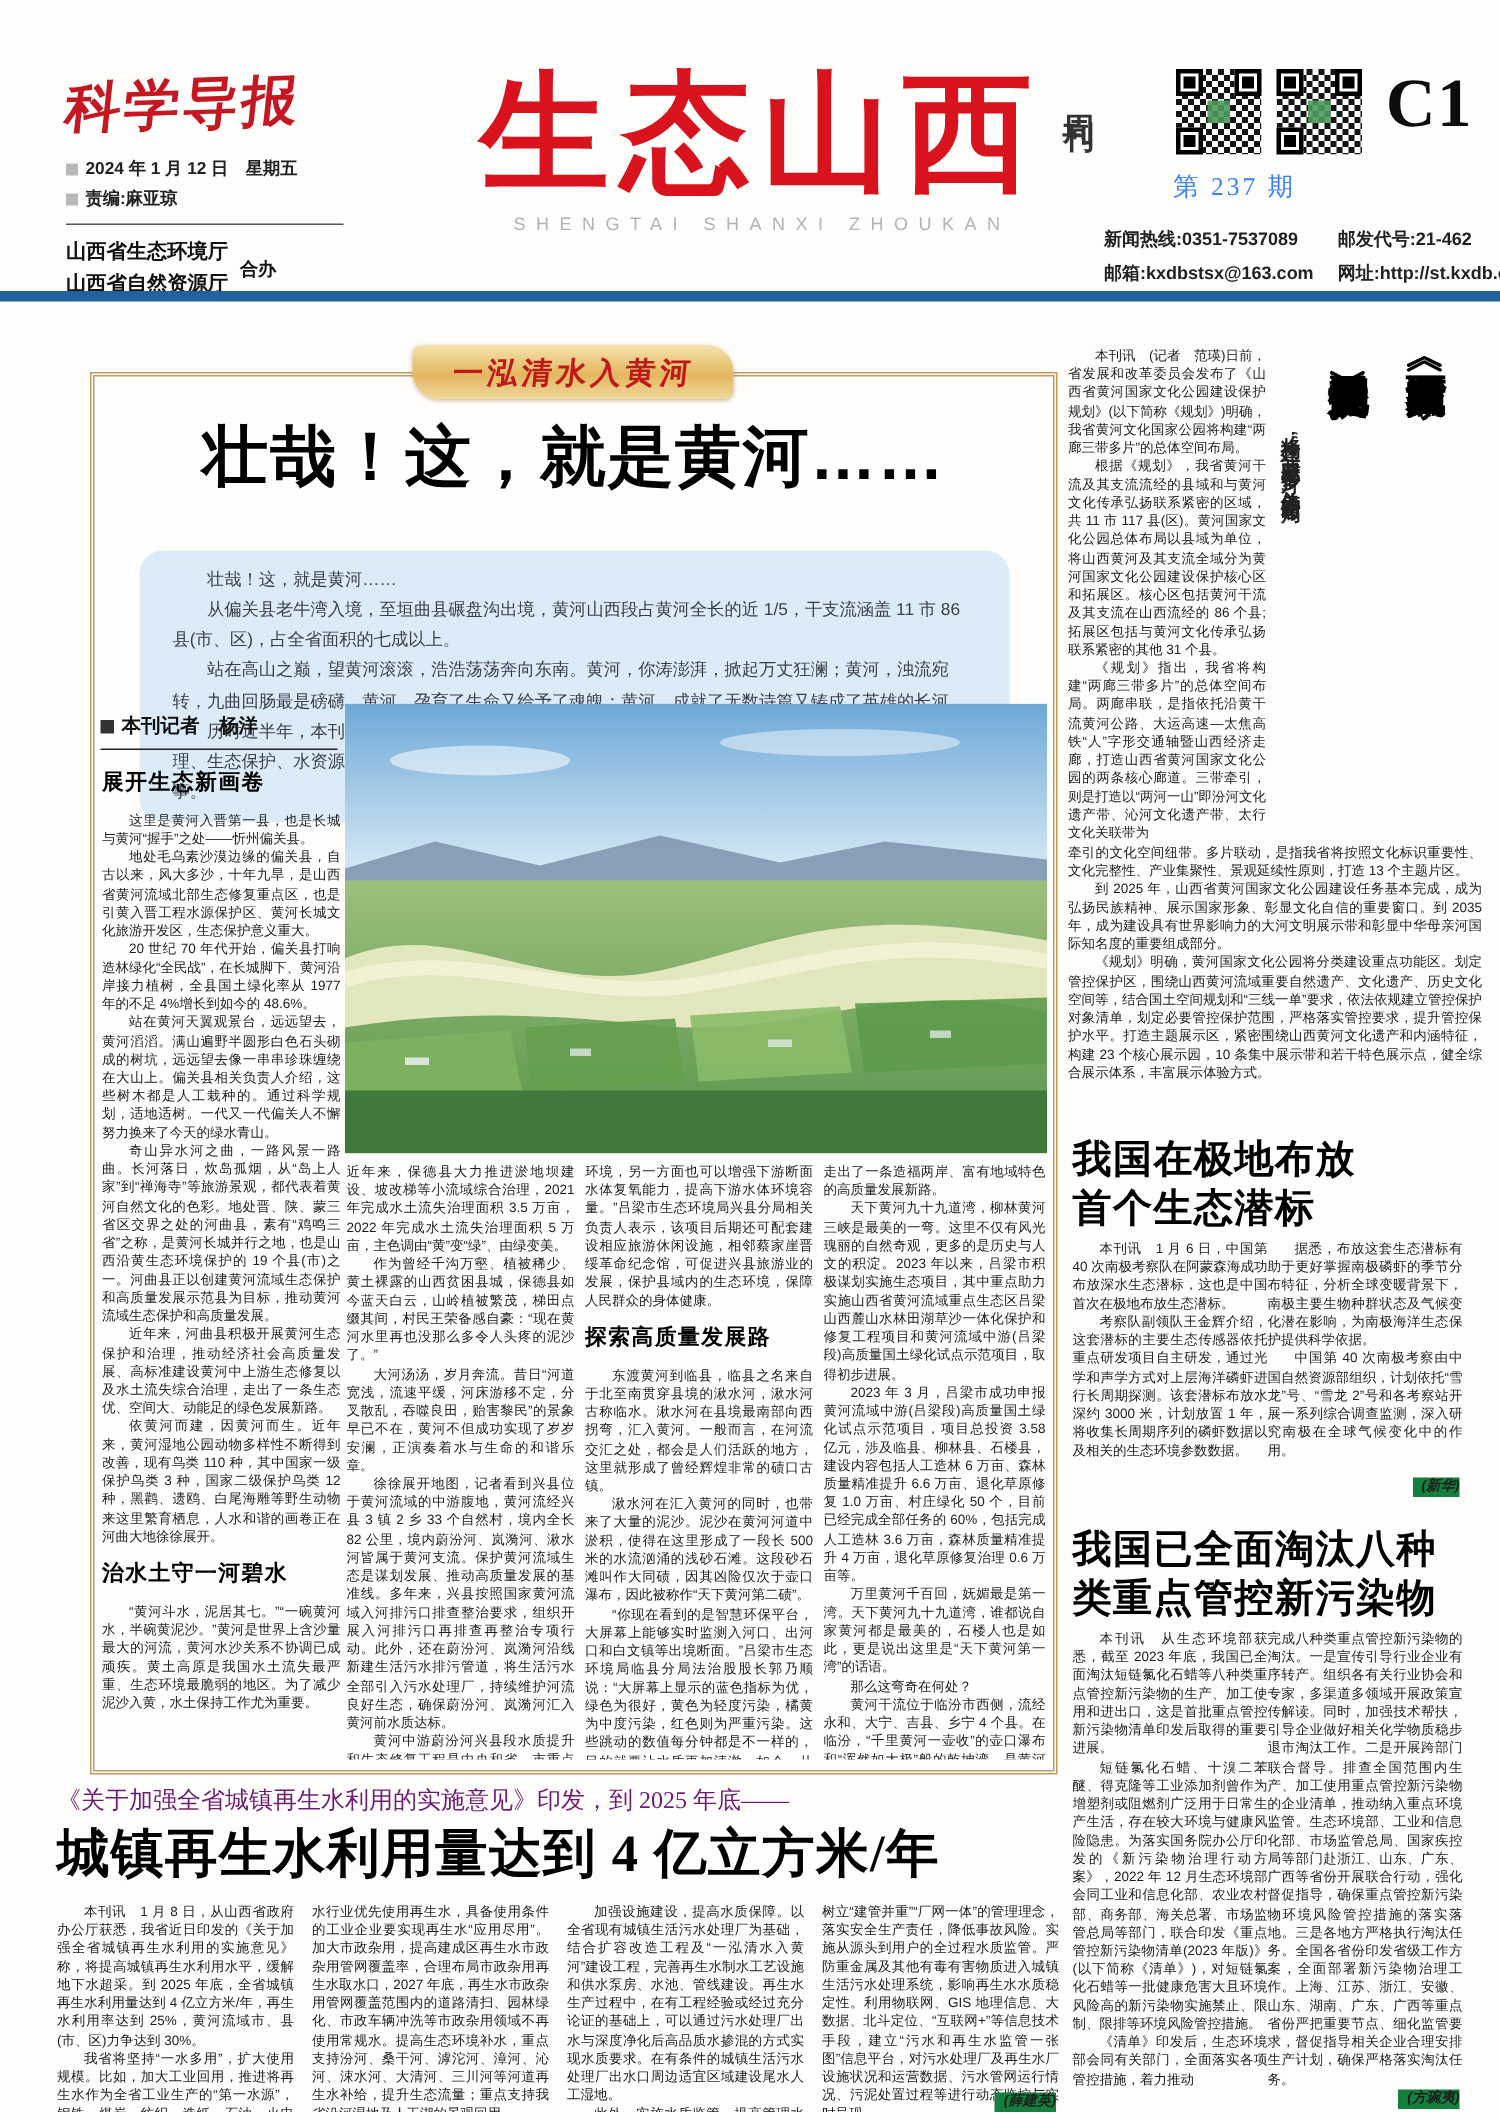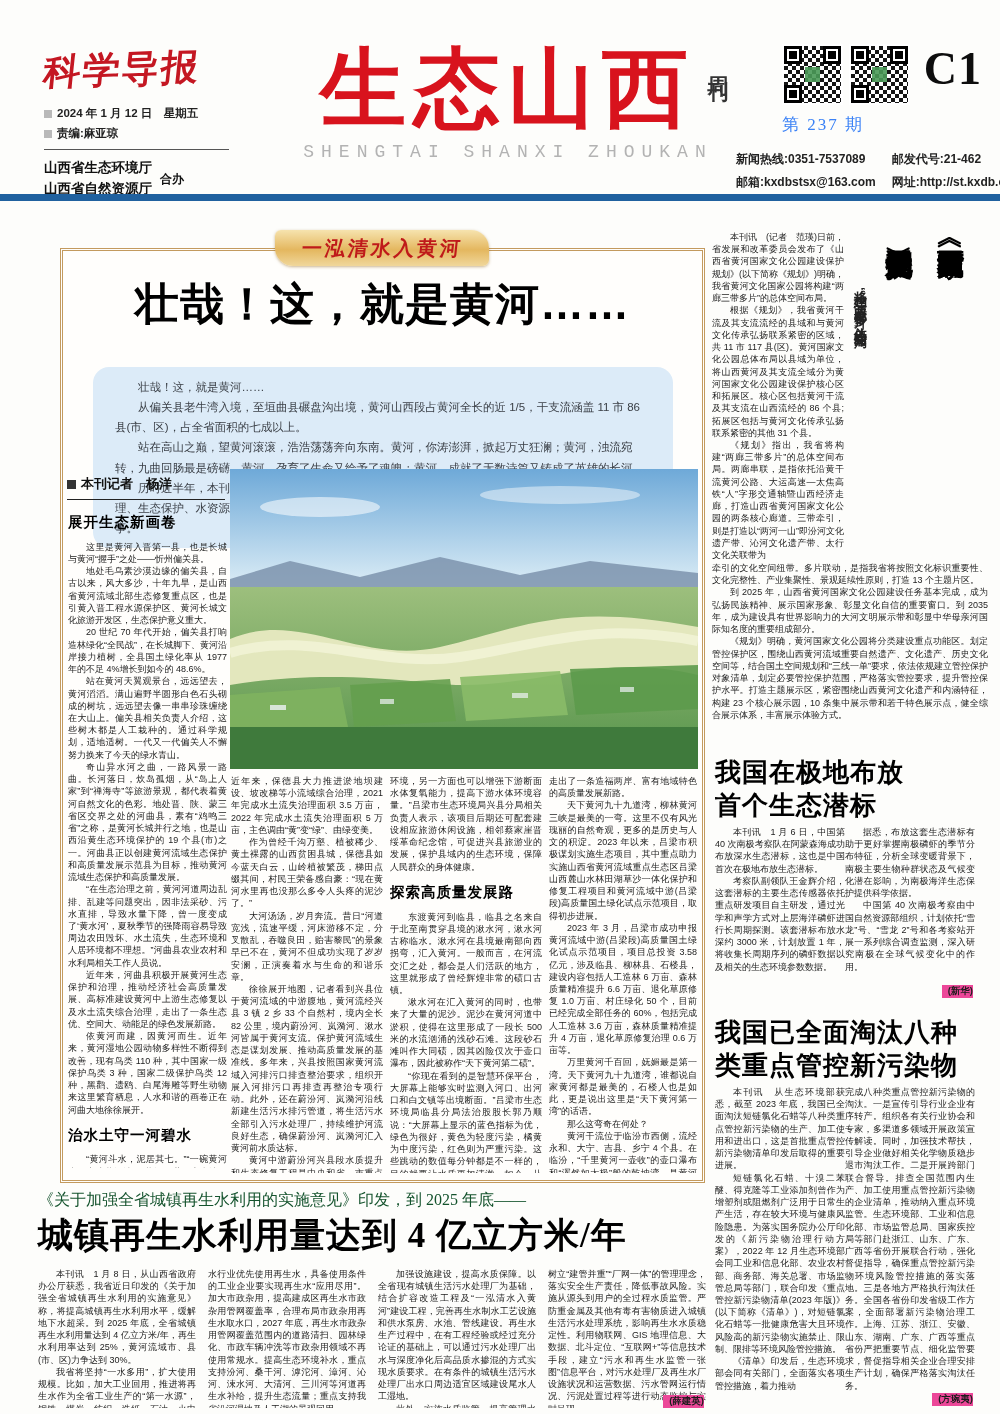--- a/index.html
+++ b/index.html
@@ -15,21 +15,21 @@
   .mast-rule{width:185px;border-bottom:1px solid #555;margin:6px 0 8px 0;}
   .organizers{display:flex;align-items:center;gap:8px;font-size:13.5px;font-weight:bold;color:#111;}
   .organizers .names{line-height:1.55;}
   .hb{font-size:12px;font-weight:bold;}
 
   .mast-center{position:absolute;left:288px;top:46px;width:440px;text-align:center;}
   .paper-title{font-size:86px;font-weight:900;color:#d8131d;letter-spacing:8px;line-height:1.0;
                font-family:"Liberation Serif",serif;white-space:nowrap;}
   .weekly{position:absolute;right:-36px;top:14px;writing-mode:vertical-rl;font-size:21px;
           font-weight:bold;color:#333;letter-spacing:4px;}
-  .pinyin{margin-top:10px;font-family:Liberation Mono, monospace;font-size:18px;color:#b3b3b3;
+  .pinyin{margin-top:10px;font-family:Liberation Sans, sans-serif;font-size:12px;color:#b3b3b3;
           letter-spacing:7px;white-space:nowrap;}
 
   .mast-right{position:absolute;left:782px;top:44px;width:196px;}
   .qr-row{display:flex;gap:6px;}
   .qr{position:relative;width:57px;height:57px;border:2px solid #fff;
       background:repeating-conic-gradient(#151515 0% 25%, #fff 0% 50%);background-size:8px 8px;}
   .qr .f{position:absolute;width:12px;height:12px;border:3px solid #000;background:#fff;}
   .qr .f::after{content:"";position:absolute;inset:2px;background:#000;}
   .qr .tl{left:0;top:0}.qr .tr{right:0;top:0}.qr .bl{left:0;bottom:0}
   .qr .g{position:absolute;inset:21px;background:#4a9a58;opacity:.9;}
@@ -82,24 +82,24 @@
   .r1-headline{position:absolute;left:873px;top:229px;height:342px;writing-mode:vertical-rl;
                font-family:"Liberation Serif",serif;font-size:27px;font-weight:900;color:#000;
                line-height:1.9;}
   .r1-headline span{display:block;}
   .r1-wide{position:absolute;left:712px;top:562px;width:276px;height:184px;}
 
   .r-head{position:absolute;left:715px;width:272px;font-size:26px;font-weight:900;color:#000;
           line-height:1.25;letter-spacing:1px;}
   .twocol{position:absolute;left:715px;width:272px;display:flex;}
   .twocol .c{width:130px;overflow:hidden;}
-  .sign{position:absolute;right:2px;bottom:0;font-size:9.5px;font-weight:bold;background:#ec4899;padding-left:6px;}
+  .sign{position:absolute;right:2px;bottom:0;font-size:9.5px;font-weight:bold;background:#15803d;padding-left:6px;font-style:italic;}
 
   
-  .bot-kicker{position:absolute;left:38px;top:1190px;font-size:16px;color:#14532d;
+  .bot-kicker{position:absolute;left:38px;top:1190px;font-size:16px;color:#701a75;
               font-family:"Liberation Serif",serif;}
   .bot-headline{position:absolute;left:38px;top:1212px;width:666px;font-size:35px;font-weight:900;
                 color:#000;font-family:"Liberation Serif",serif;letter-spacing:1px;}
   .bot-cols{position:absolute;left:38px;top:1268px;width:668px;height:140px;display:flex;gap:12px;}
   .bot-cols .c{width:158px;overflow:hidden;position:relative;}
 </style>
 </head>
 <body>
 
 <div class="page">
@@ -204,21 +204,20 @@
     </div>
 
     <div class="leftcol ncol">
       <div class="subhead" style="margin-top:0;">展开生态新画卷</div>
       <div>
           <p>这里是黄河入晋第一县，也是长城与黄河“握手”之处——忻州偏关县。</p>
           <p>地处毛乌素沙漠边缘的偏关县，自古以来，风大多沙，十年九旱，是山西省黄河流域北部生态修复重点区，也是引黄入晋工程水源保护区、黄河长城文化旅游开发区，生态保护意义重大。</p>
           <p>20 世纪 70 年代开始，偏关县打响造林绿化“全民战”，在长城脚下、黄河沿岸接力植树，全县国土绿化率从 1977 年的不足 4%增长到如今的 48.6%。</p>
           <p>站在黄河天翼观景台，远远望去，黄河滔滔。满山遍野半圆形白色石头砌成的树坑，远远望去像一串串珍珠缠绕在大山上。偏关县相关负责人介绍，这些树木都是人工栽种的。通过科学规划，适地适树。一代又一代偏关人不懈努力换来了今天的绿水青山。</p>
           <p>奇山异水河之曲，一路风景一路曲。长河落日，炊岛孤烟，从“岛上人家”到“禅海寺”等旅游景观，都代表着黄河自然文化的色彩。地处晋、陕、蒙三省区交界之处的河曲县，素有“鸡鸣三省”之称，是黄河长城并行之地，也是山西沿黄生态环境保护的 19 个县(市)之一。河曲县正以创建黄河流域生态保护和高质量发展示范县为目标，推动黄河流域生态保护和高质量发展。</p>
-          <p>“在生态治理之前，黄河河道周边乱排、乱建等问题突出，因非法采砂、污水直排，导致水量下降，曾一度变成了‘黄水河’，夏秋季节的强降雨容易导致周边农田毁坏、水土流失，生态环境和人居环境都不理想。”河曲县农业农村和水利局相关工作人员说。</p>
           <p>近年来，河曲县积极开展黄河生态保护和治理，推动经济社会高质量发展、高标准建设黄河中上游生态修复以及水土流失综合治理，走出了一条生态优、空间大、动能足的绿色发展新路。</p>
           <p>依黄河而建，因黄河而生。近年来，黄河湿地公园动物多样性不断得到改善，现有鸟类 110 种，其中国家一级保护鸟类 3 种，国家二级保护鸟类 12 种，黑鹳、遗鸥、白尾海雕等野生动物来这里繁育栖息，人水和谐的画卷正在河曲大地徐徐展开。</p>
         </div>
       <div class="subhead">治水土守一河碧水</div>
       <div>
           <p>“黄河斗水，泥居其七。”“一碗黄河水，半碗黄泥沙。”黄河是世界上含沙量最大的河流，黄河水沙关系不协调已成顽疾。黄土高原是我国水土流失最严重、生态环境最脆弱的地区。为了减少泥沙入黄，水土保持工作尤为重要。</p>
         </div>
     </div>
 
     <div class="ucol c2 ncol cont-first">

